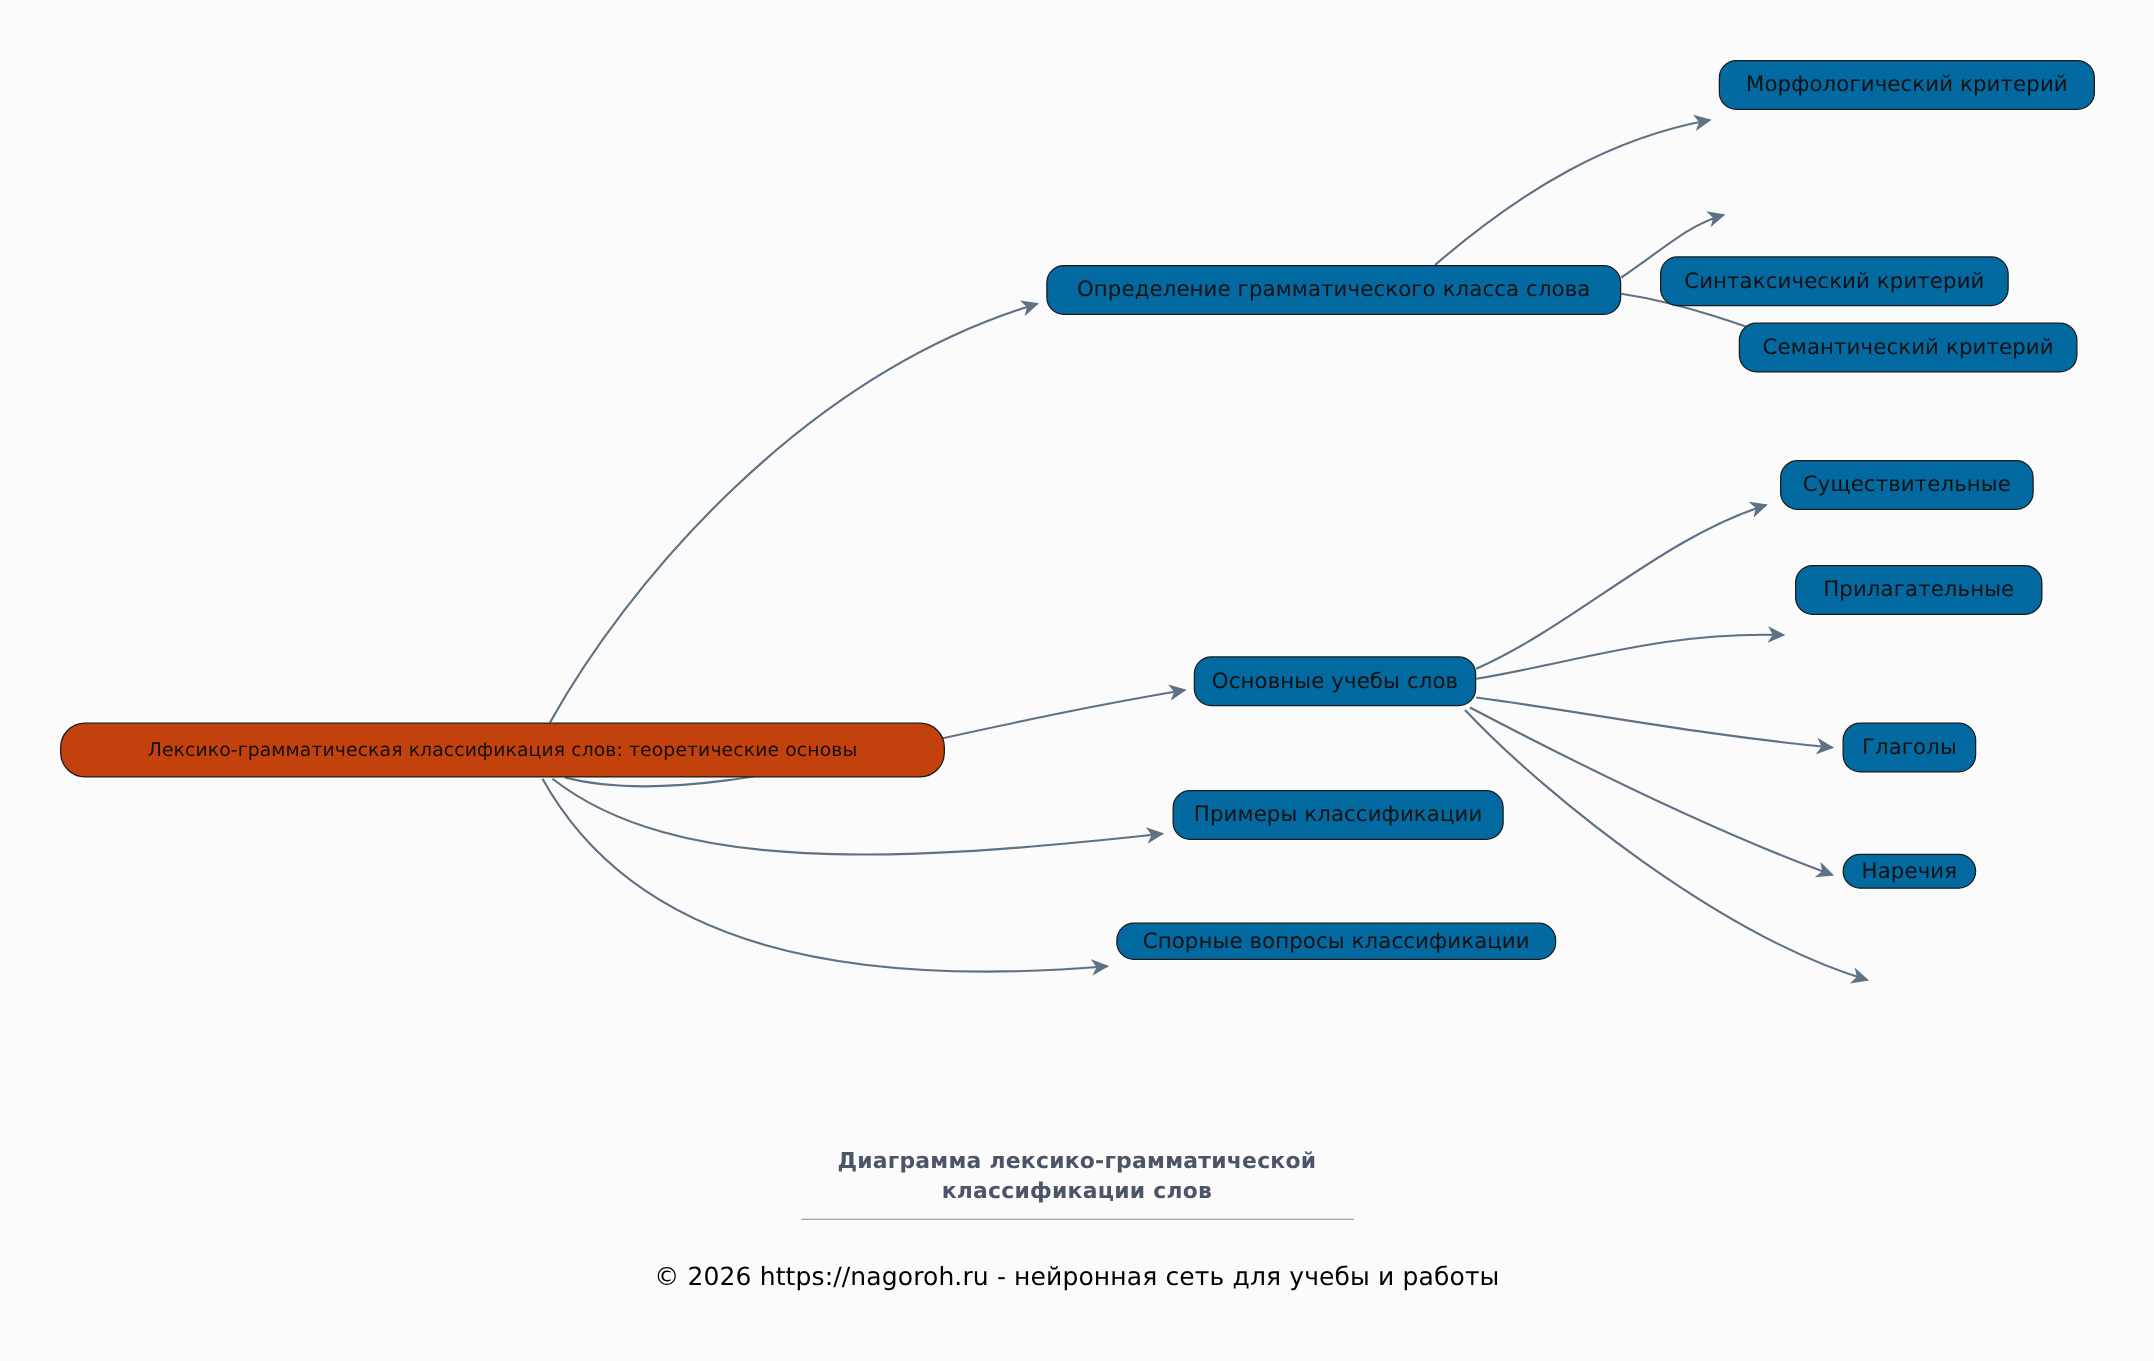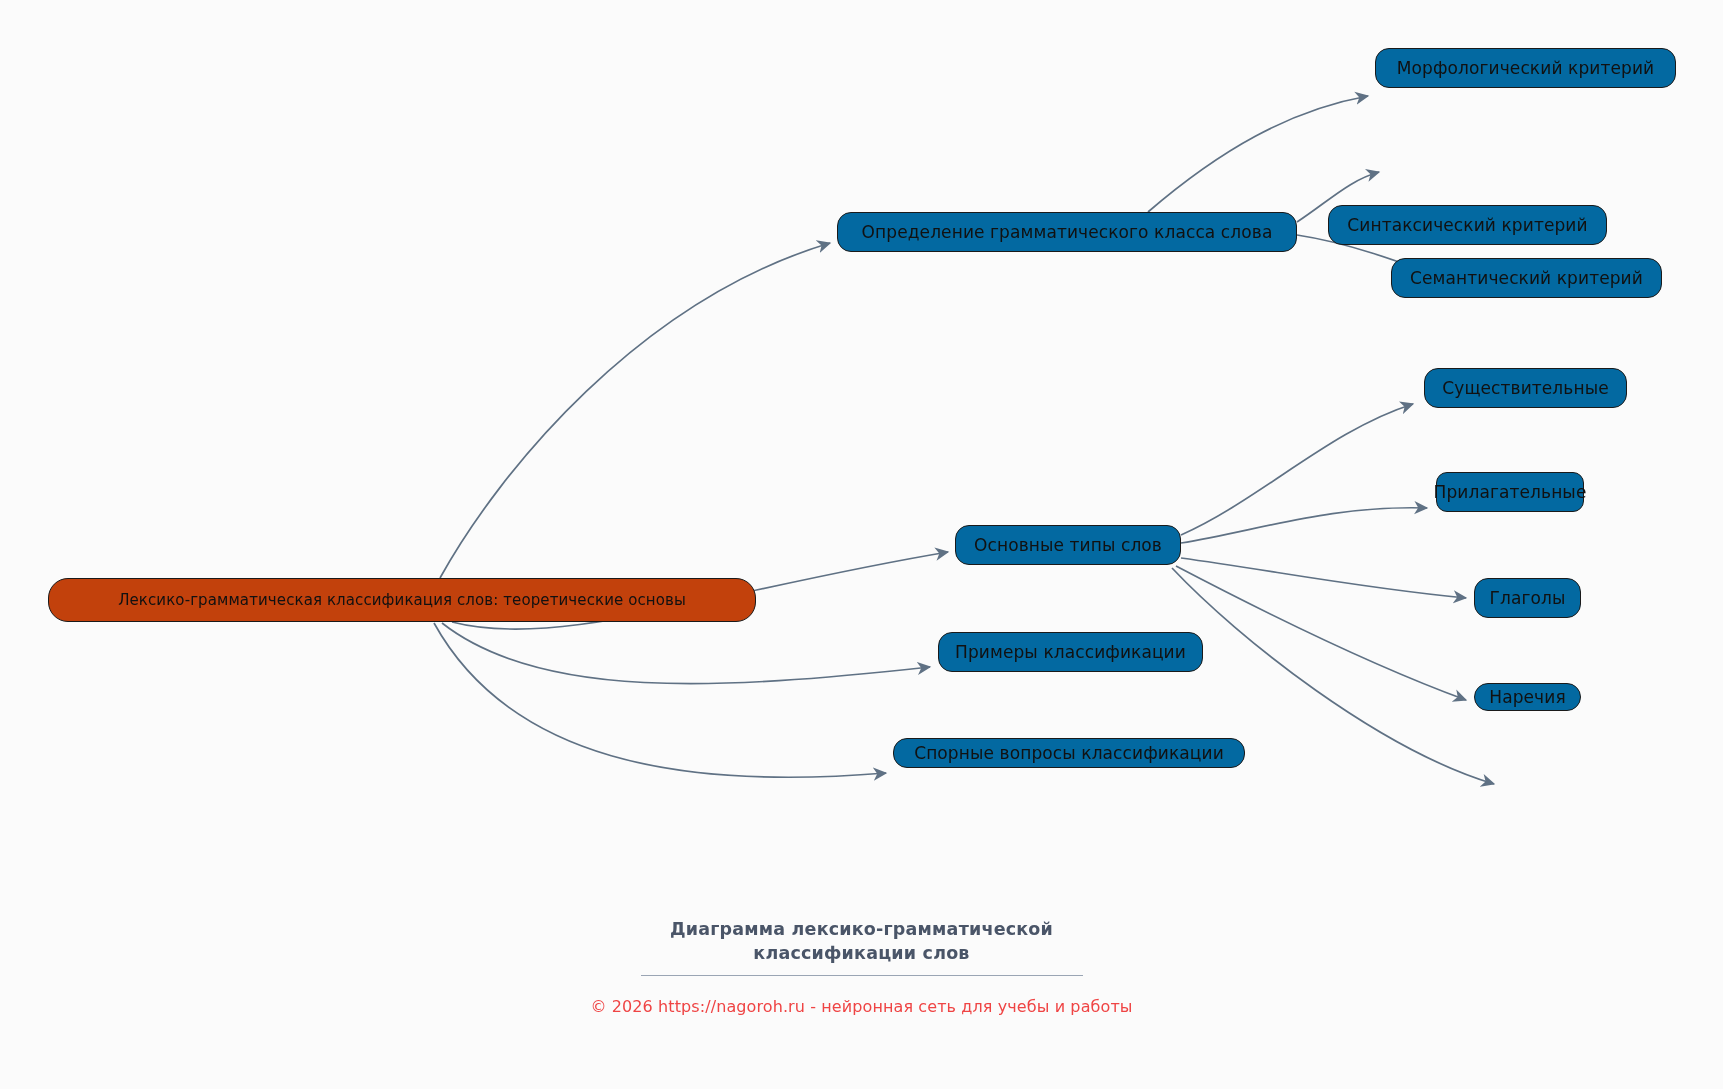--- a/index.html
+++ b/index.html
@@ -67,23 +67,23 @@
     letter-spacing: 0.2px;
   }
   .footer-rule {
     margin: 10px auto 0 auto;
     width: 442px;
     border-top: 1.5px solid #9aa5b4;
     height: 0;
     font-size: 0;
   }
   .footer-copyright {
-    margin-top: 21px;
-    color: #ef4444;
-    font-size: 16px;
+    margin-top: 33px;
+    color: #000000;
+    font-size: 20px;
     letter-spacing: 0.1px;
   }
 </style>
 </head>
 <body>
 
 <div id="canvas">
 
   <svg id="edges" viewBox="0 0 1723 1089" xmlns="http://www.w3.org/2000/svg">
     <defs>
@@ -133,28 +133,28 @@
 
   <div class="node node-branch" style="left:1328px; top:157px; width:279px; height:40px;margin-top:48px;">
     <span class="node-label">Синтаксический критерий</span>
   </div>
 
   <div class="node node-branch" style="left:1391px; top:258px; width:271px; height:40px;">
     <span class="node-label">Семантический критерий</span>
   </div>
 
   <div class="node node-branch" style="left:955px; top:525px; width:226px; height:40px;">
-    <span class="node-label">Основные типы слов</span>
+    <span class="node-label">Основные учебы слов</span>
   </div>
 
   <div class="node node-branch" style="left:1424px; top:368px; width:203px; height:40px;">
     <span class="node-label">Существительные</span>
   </div>
 
-  <div class="node node-branch" style="left:1436px; top:472px; width:148px; height:40px;border-radius:11px;">
+  <div class="node node-branch" style="left:1436px; top:452px; width:198px; height:40px;">
     <span class="node-label">Прилагательные</span>
   </div>
 
   <div class="node node-branch" style="left:1474px; top:578px; width:107px; height:40px;">
     <span class="node-label">Глаголы</span>
   </div>
 
   <div class="node node-branch" style="left:1474px; top:683px; width:107px; height:28px;">
     <span class="node-label">Наречия</span>
   </div>

